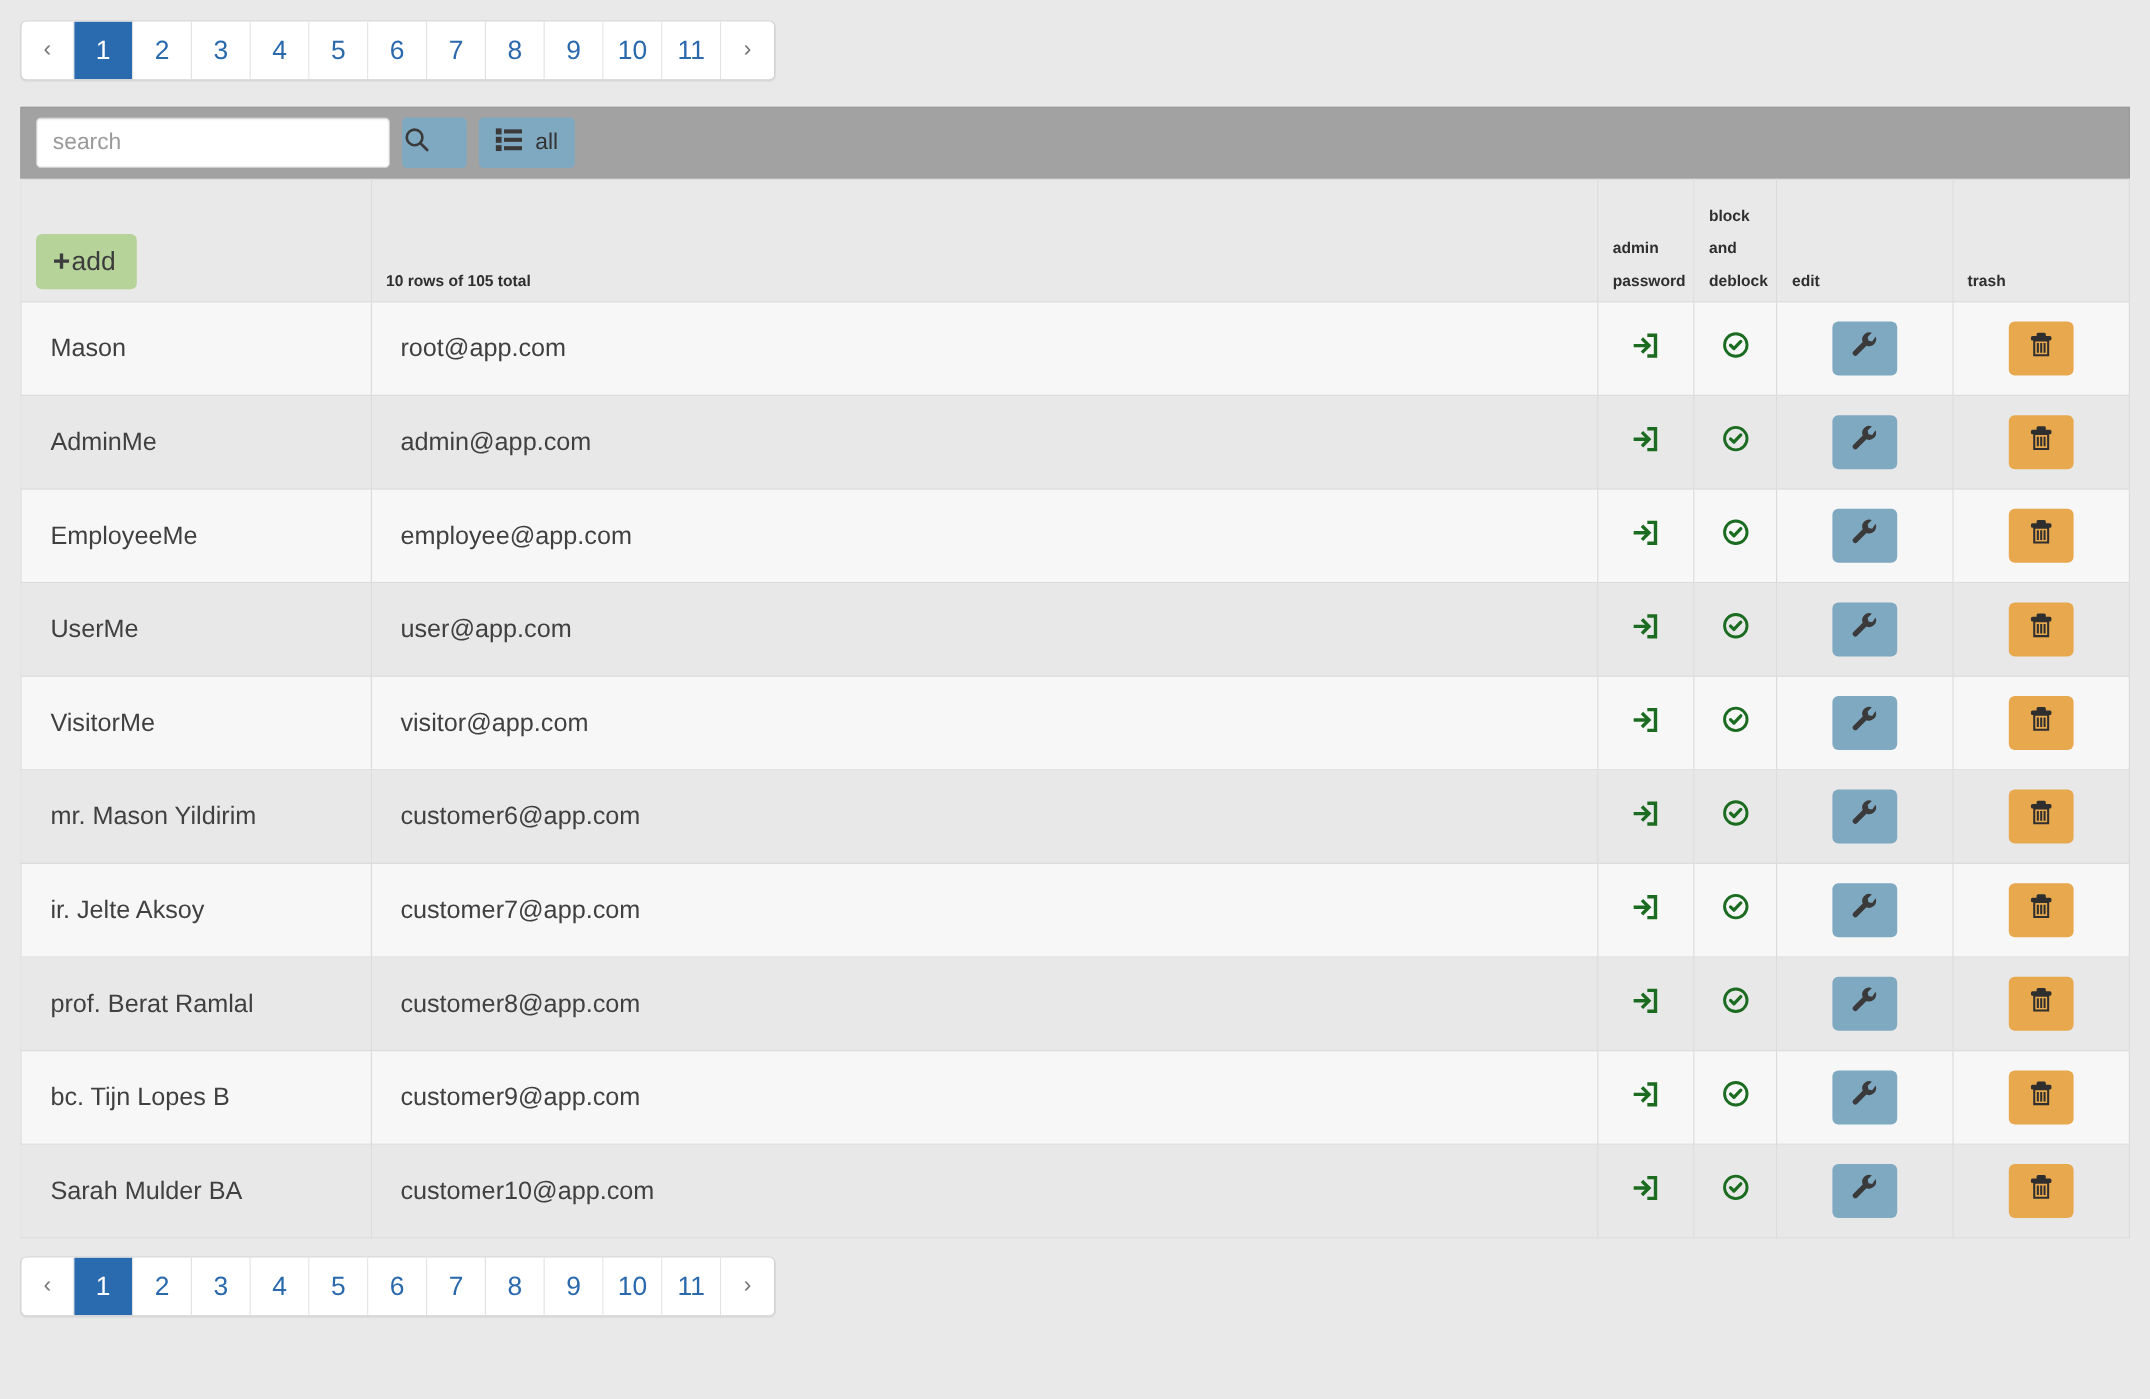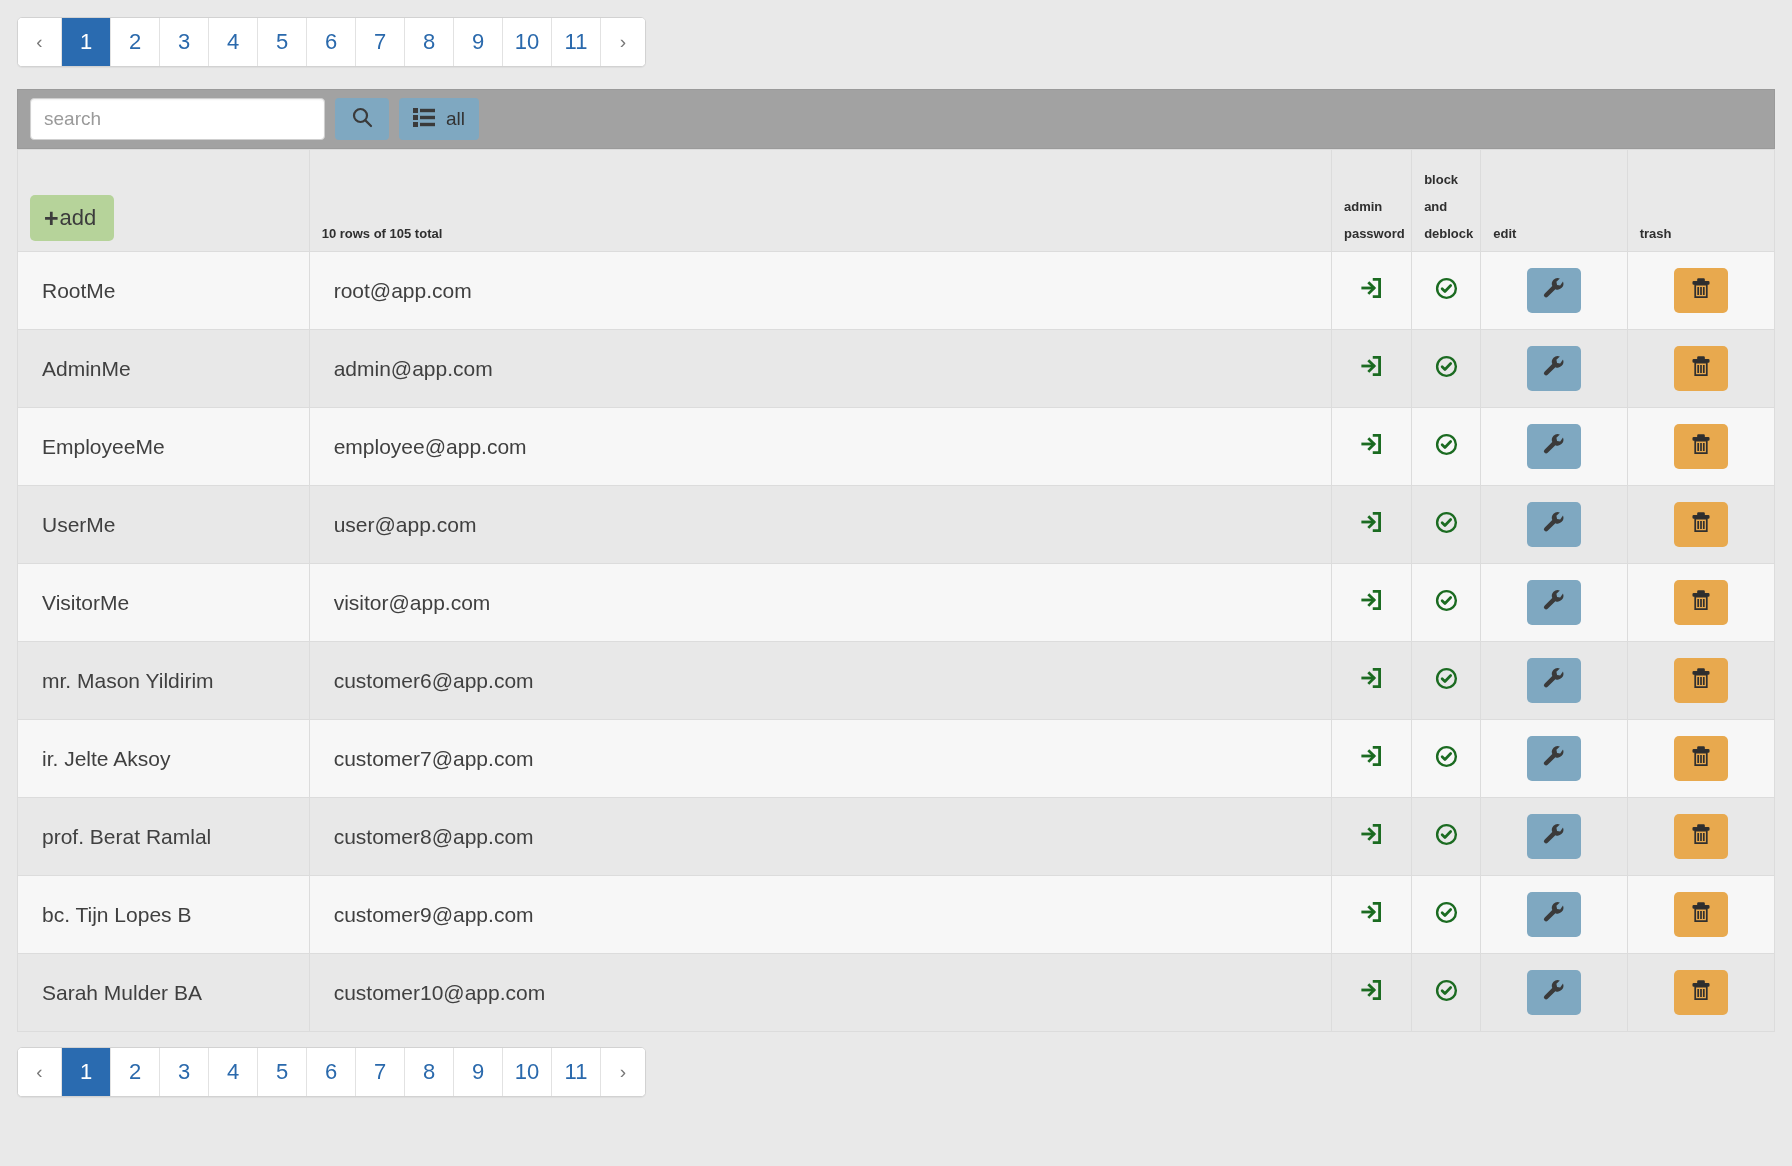--- a/index.html
+++ b/index.html
@@ -67,21 +67,21 @@
   }
   .search-input::placeholder { color: #9a9a9a; }
   .tb-btn {
     height: 42px;
     min-width: 54px;
     background: #7fa8c1;
     border: none;
     border-radius: 4px;
     display: inline-flex;
     align-items: center;
-    justify-content: center;
+    justify-content: space-between;
     gap: 11px;
     cursor: pointer;
     padding: 0 14px;
     color: #333;
     font-size: 19px;
   }
   .tb-btn.sq { padding: 0; width: 54px; }
 
   
   table.grid {
@@ -219,21 +219,21 @@
         <th class="c-edit">
           <span>edit</span>
         </th>
         <th class="c-trash">
           <span>trash</span>
         </th>
       </tr>
     </thead>
     <tbody id="rows-body">
         <tr>
-          <td>RootMe</td>
+          <td>Mason</td>
           <td>root@app.com</td>
           <td class="act"><span class="icon-link">
               <svg width="26" height="26" viewBox="0 0 24 24" fill="none" stroke="#1b6b21" stroke-width="2.6" stroke-linecap="square">
                 <path d="M14 4h5v16h-5"></path>
                 <path d="M3.5 12h9.5"></path>
                 <path d="M9.5 7.5L14 12l-4.5 4.5"></path>
               </svg>
             </span></td>
           <td class="act"><span class="icon-link">
               <svg width="25" height="25" viewBox="0 0 24 24" fill="none" stroke="#1b6b21" stroke-width="2.3">

